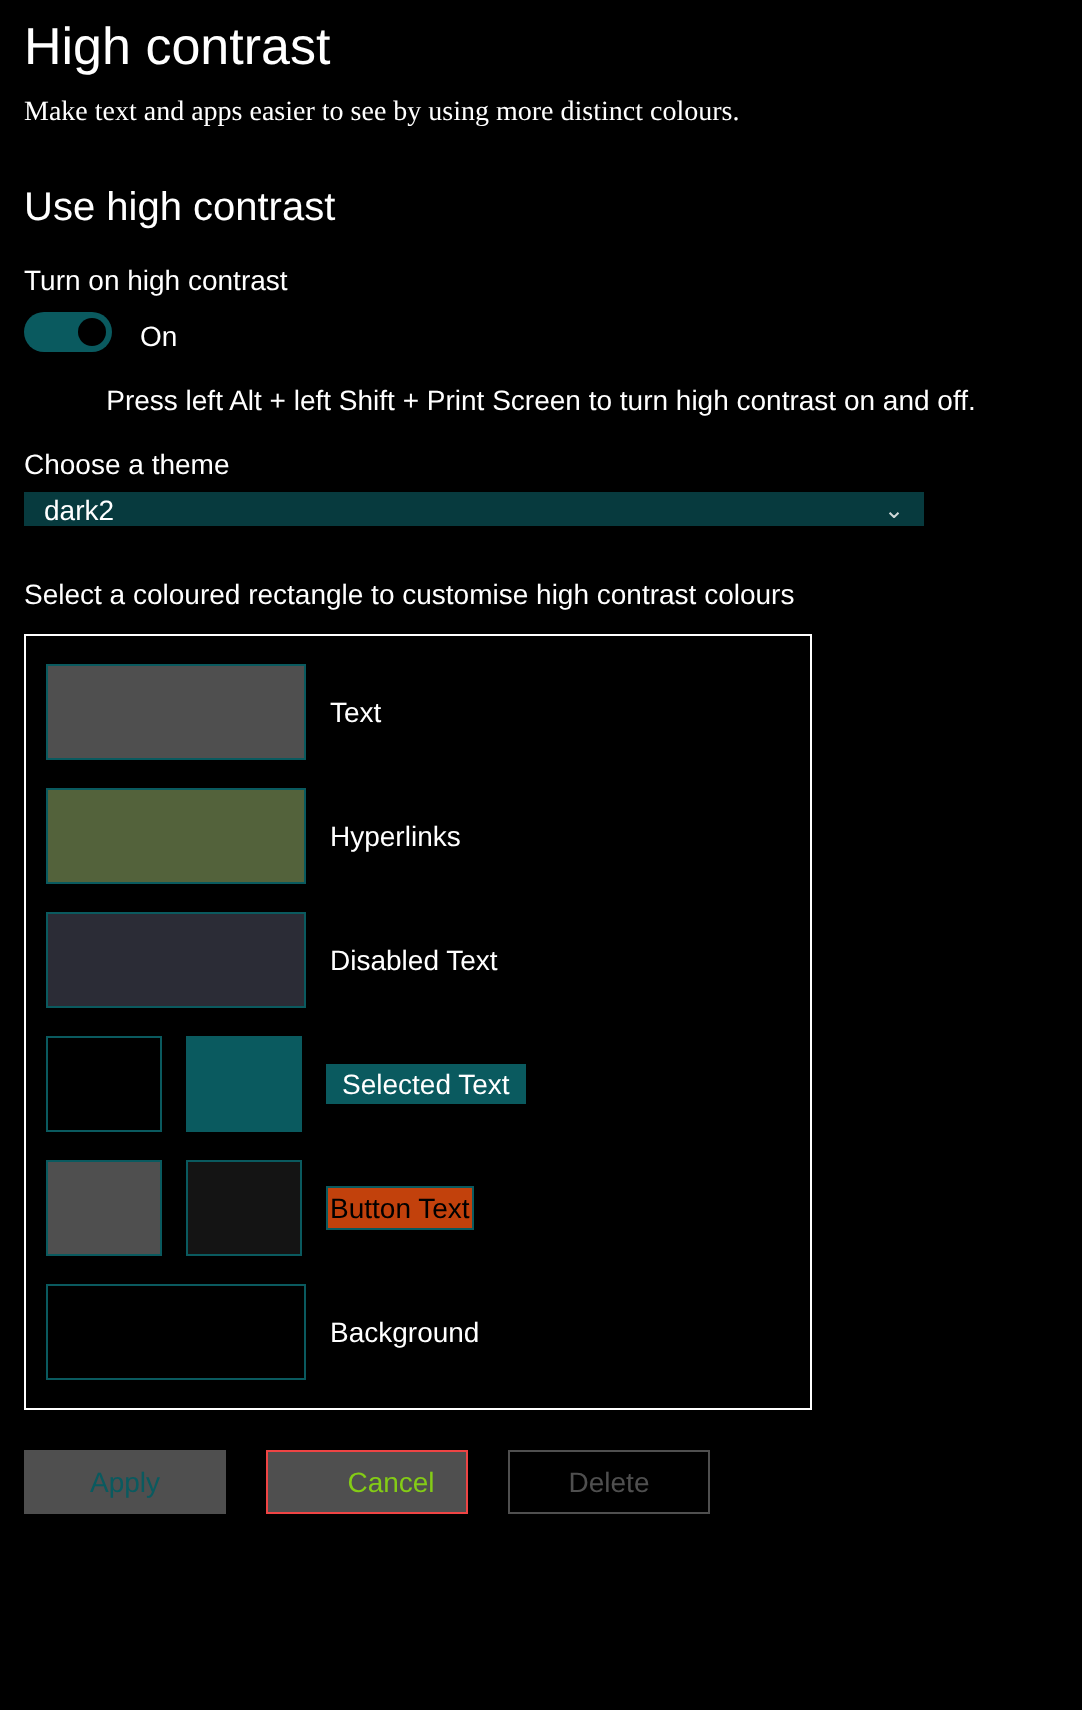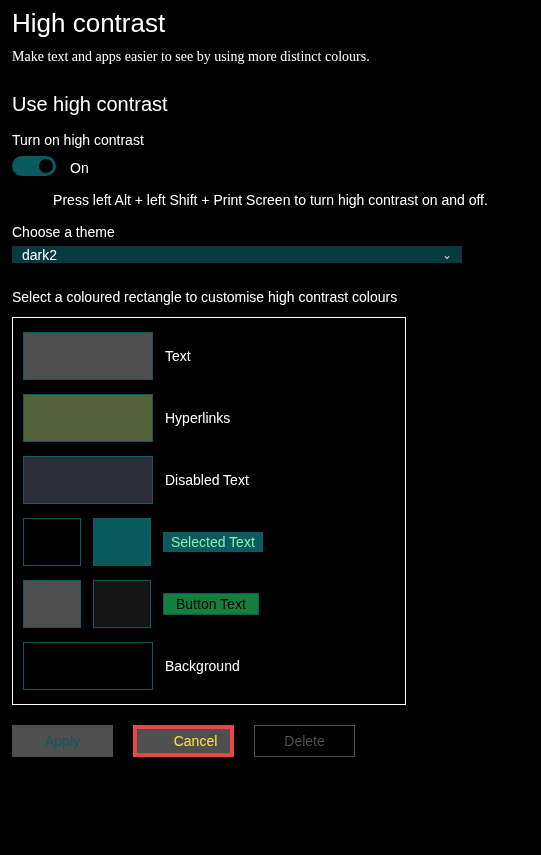--- a/index.html
+++ b/index.html
@@ -55,38 +55,38 @@
     background:#4f4f4f;
     cursor:pointer;
   }
   .swatch-half {
     width:58px; height:48px;
     border:1px solid #0a5a5f;
     cursor:pointer;
   }
   .swatch-label { font-size:14px; }
   .badge-sel {
-    background:#0a5a5f; color:#86efac;
+    background:#0a5a5f; color:#ffffff;
     padding:2px 8px; font-size:14px;
   }
   .badge-btn {
-    background:#15803d; color:#000;
+    background:#c2410c; color:#000;
     border:1px solid #0a5a5f;
-    padding:2px 12px; font-size:14px;
+    padding:2px 1px; font-size:14px;
   }
   .btn-row { display:flex; gap:20px; margin-top:20px; }
   .btn {
     width:101px; height:32px;
     display:flex; align-items:center; justify-content:center;
     font-size:14px;
     border:none;
     cursor:pointer;
   }
   .btn-apply  { background:#4f4f4f; color:#0a5a5f; }
-  .btn-cancel { background:#4f4f4f; color:#fde047; border:4px solid #ef4444;padding-left:24px;}
+  .btn-cancel { background:#4f4f4f; color:#84cc16; border:1px solid #ef4444;padding-left:24px;}
   .btn-delete { background:#000; color:#4f4f4f; border:1px solid #4f4f4f;}
 </style>
 </head>
 <body>
 
 <h1>High contrast</h1>
 <p class="desc">Make text and apps easier to see by using more distinct colours.</p>
 
 <h2>Use high contrast</h2>
 

